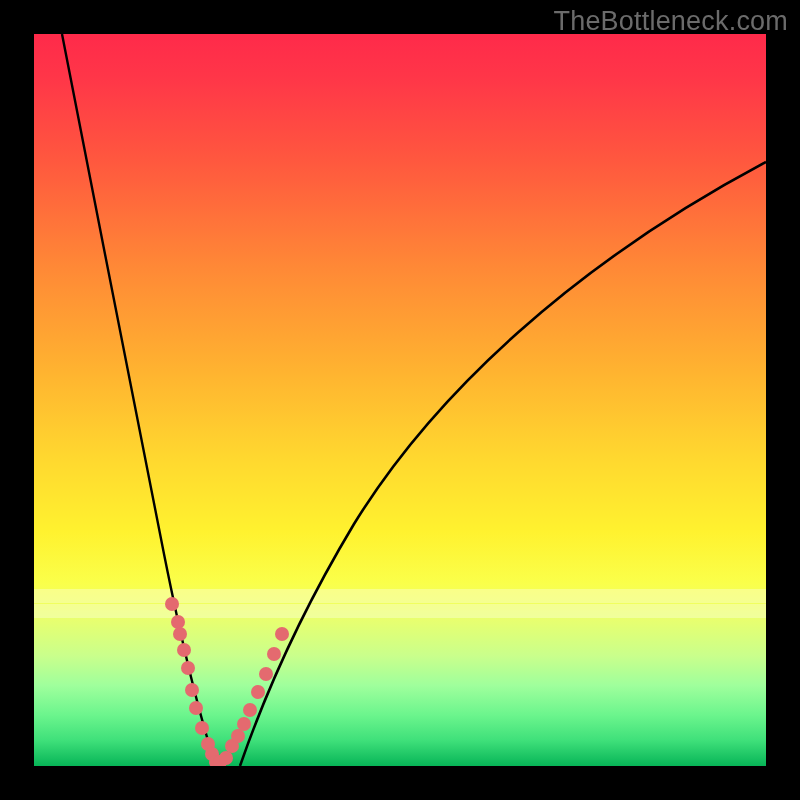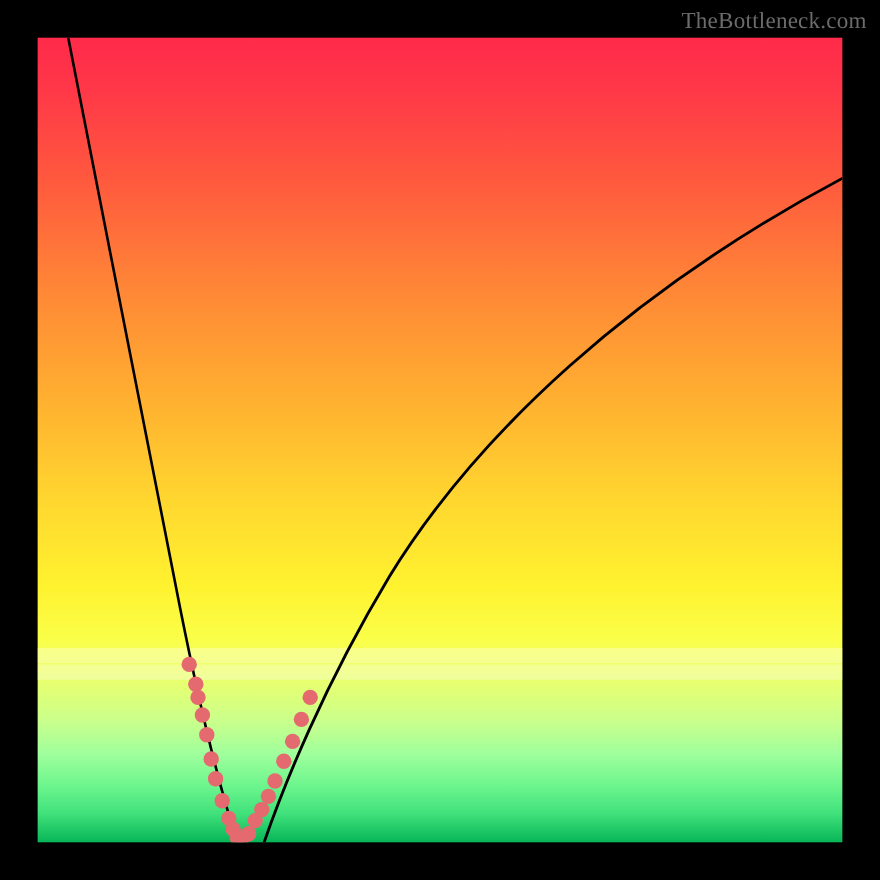--- a/index.html
+++ b/index.html
@@ -45,25 +45,24 @@
     position: absolute;
     left: 0;
     right: 0;
     background: rgba(255,255,255,0.32);
   }
   .watermark {
     position: absolute;
     top: 6px;
     right: 12px;
     color: #6b6b6b;
-    font-size: 21px;
+    font-size: 27px;
     letter-spacing: 0.2px;
     font-weight: 500;
     user-select: none;
-    font-family: Liberation Serif, serif;
   }
   svg.plot {
     position: absolute;
     inset: 0;
   }
 </style>
 </head>
 <body>
 
 <div class="watermark">TheBottleneck.com</div>

